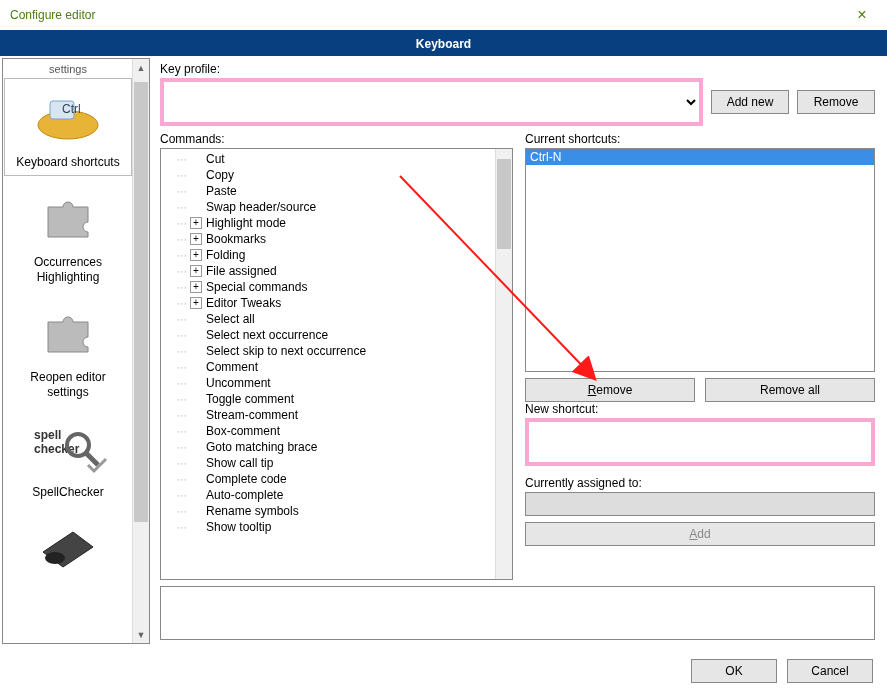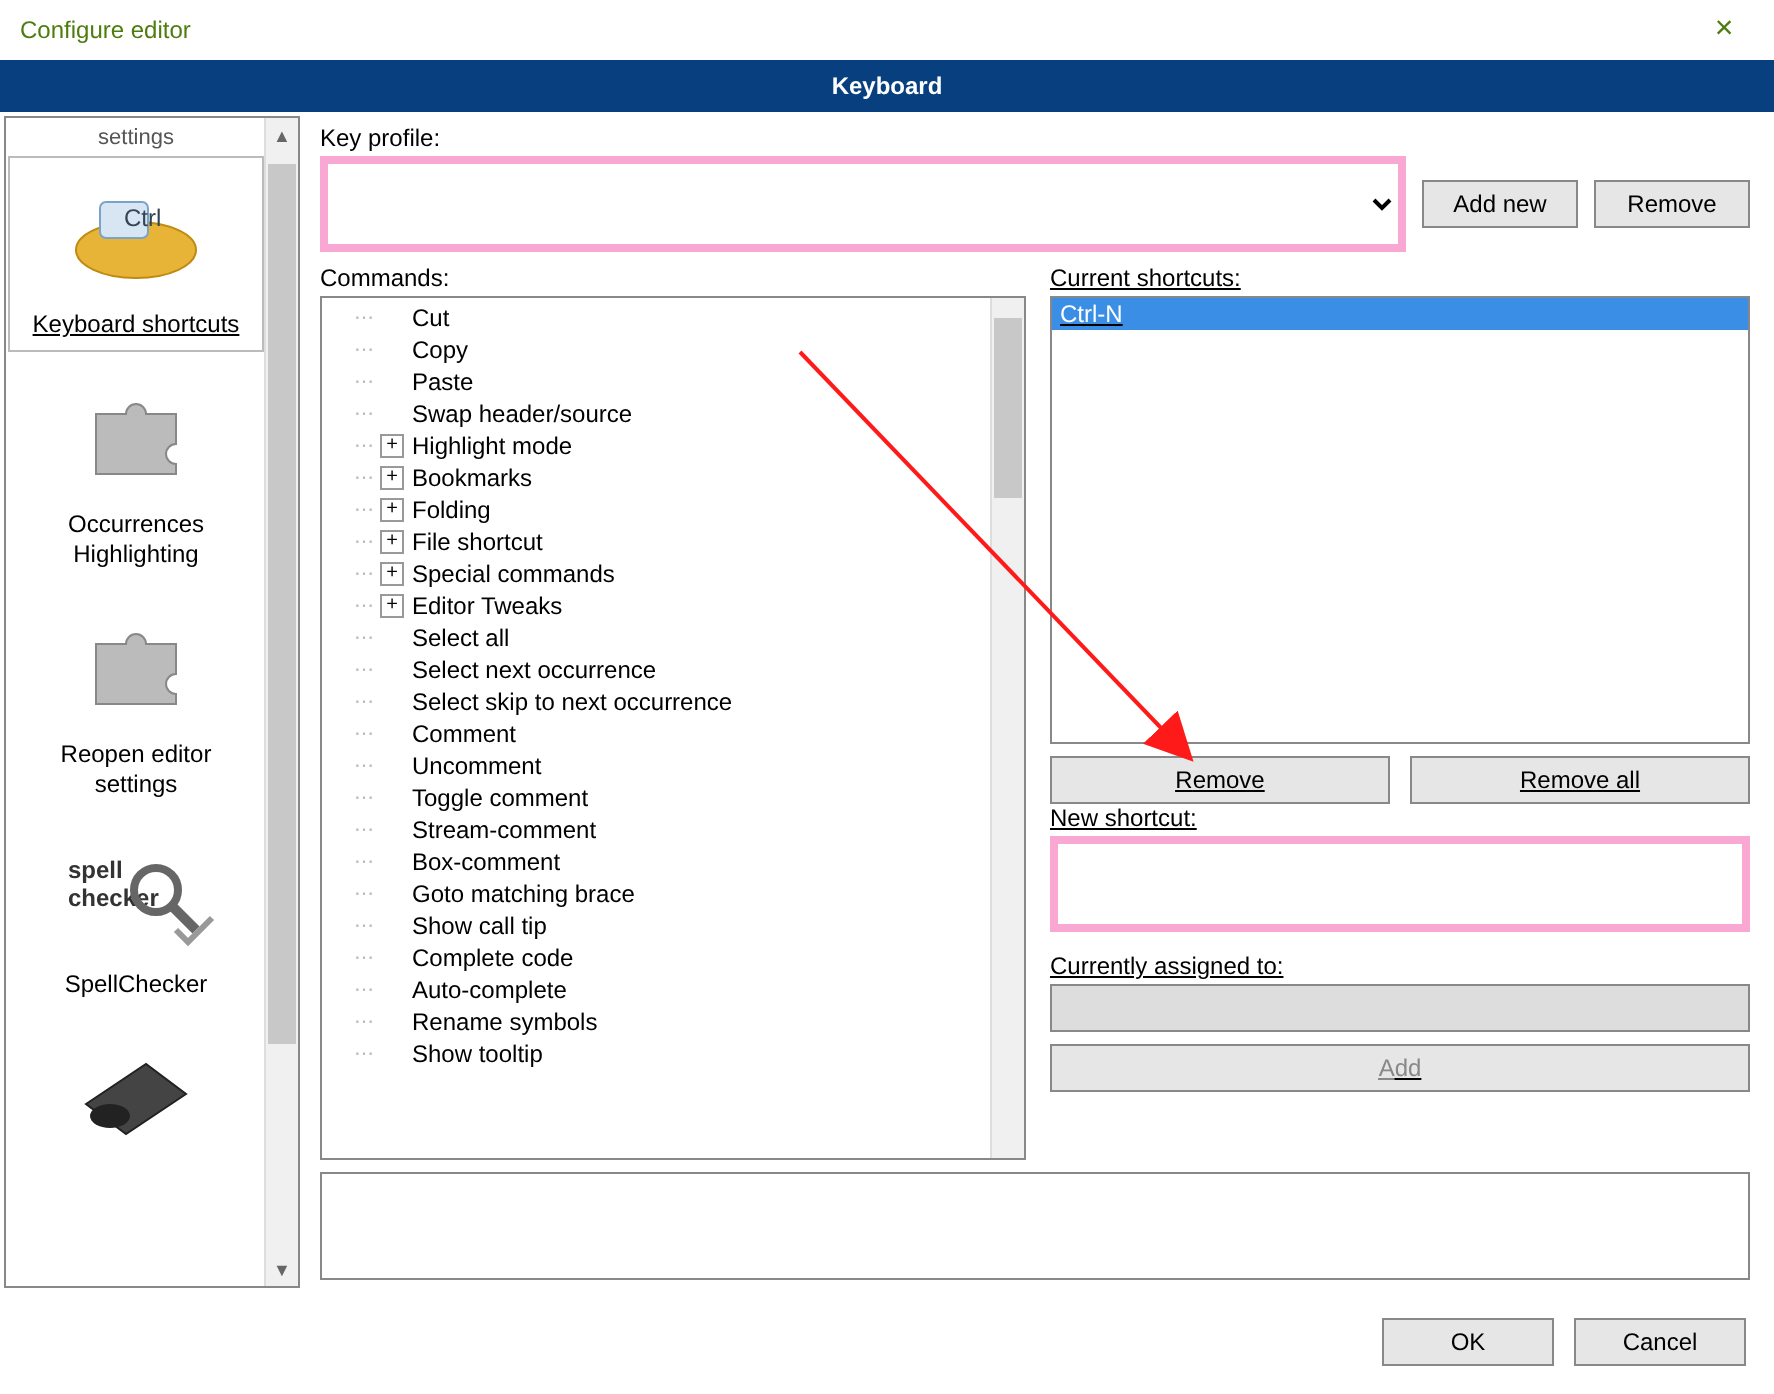--- a/index.html
+++ b/index.html
@@ -9,35 +9,35 @@
 .titlebar { height: 30px; display: flex; align-items: center; padding: 0 10px; color: #4d7c0f; }
 .titlebar .title { flex: 1; }
 .titlebar .close { width: 30px; text-align: center; font-size: 16px; }
 
 .banner { background: #08407f; color: #fff; font-size: 16px; font-weight: bold; text-align: center; padding: 4px 0; }
 
 .content { display: flex; padding: 2px; height: 590px; }
 .sidebar { width: 148px; border: 1px solid #888; overflow-y: auto; padding: 4px 2px; display: flex; flex-direction: column; align-items: center; gap: 4px; position: relative; }
 .sidebar-item { width: 100%; text-align: center; padding: 2px 0 6px; }
 .sidebar-item .iconbox { width: 96px; height: 72px; margin: 0 auto; display: flex; align-items: center; justify-content: center; }
-.sidebar-item.selected { background: #fff; outline: 1px solid #bbb; text-decoration: underline; }
+.sidebar-item.selected { background: #fff; outline: 1px solid #bbb; }
 .sidebar-item .label { margin-top: 2px; line-height: 1.2; white-space: pre-line; }
 
 .main { flex: 1; padding: 4px 10px; display: flex; flex-direction: column; gap: 6px; }
 .row { display: flex; align-items: center; gap: 8px; }
 .label-txt { margin-bottom: 2px; }
 
 select, input[type=text] { height: 24px; border: 4px solid #f9a8d4; background: #fff; padding: 20px 4px; }
 button { height: 24px; min-width: 78px; background: #e6e6e6; border: 1px solid #888; padding: 2px 12px; }
 button.disabled { color: #888; }
 .underline-accel { text-decoration: underline; }
 
 .cols { display: flex; gap: 12px; flex: 1; min-height: 0; }
 .col-left { flex: 1; display: flex; flex-direction: column; min-width: 0; }
-.col-right { width: 350px; display: flex; flex-direction: column; text-decoration: underline; }
+.col-right { width: 350px; display: flex; flex-direction: column; }
 
 .tree-wrap { flex: 1; border: 1px solid #888; display: flex; min-height: 0; }
 .tree-scroll { flex: 1; overflow: hidden; position: relative; }
 .tree { padding: 2px 0; }
 .tree-row { display: flex; align-items: center; height: 16px; white-space: nowrap; }
 .tree-indent { width: 16px; display: inline-block; }
 .tree-toggle { width: 12px; height: 12px; border: 1px solid #999; display: inline-flex; align-items: center; justify-content: center; font-size: 10px; line-height: 1; margin-right: 4px; background: #fff; }
 .tree-dots { color: #bbb; letter-spacing: 1px; margin-right: 2px; font-size: 10px; }
 .vscroll { width: 17px; background: #f0f0f0; border-left: 1px solid #ddd; position: relative; }
 .vscroll .thumb { position: absolute; top: 10px; left: 1px; right: 1px; height: 90px; background: #c8c8c8; }
@@ -201,21 +201,21 @@
                 <div class="tree-row">
                   <span class="tree-indent"></span>
                   <span class="tree-dots">⋯</span>
                   <span class="tree-toggle">+</span>
                   <span>Folding</span>
                 </div>
                 <div class="tree-row">
                   <span class="tree-indent"></span>
                   <span class="tree-dots">⋯</span>
                   <span class="tree-toggle">+</span>
-                  <span>File shortcut</span>
+                  <span>File assigned</span>
                 </div>
                 <div class="tree-row">
                   <span class="tree-indent"></span>
                   <span class="tree-dots">⋯</span>
                   <span class="tree-toggle">+</span>
                   <span>Special commands</span>
                 </div>
                 <div class="tree-row">
                   <span class="tree-indent"></span>
                   <span class="tree-dots">⋯</span>

